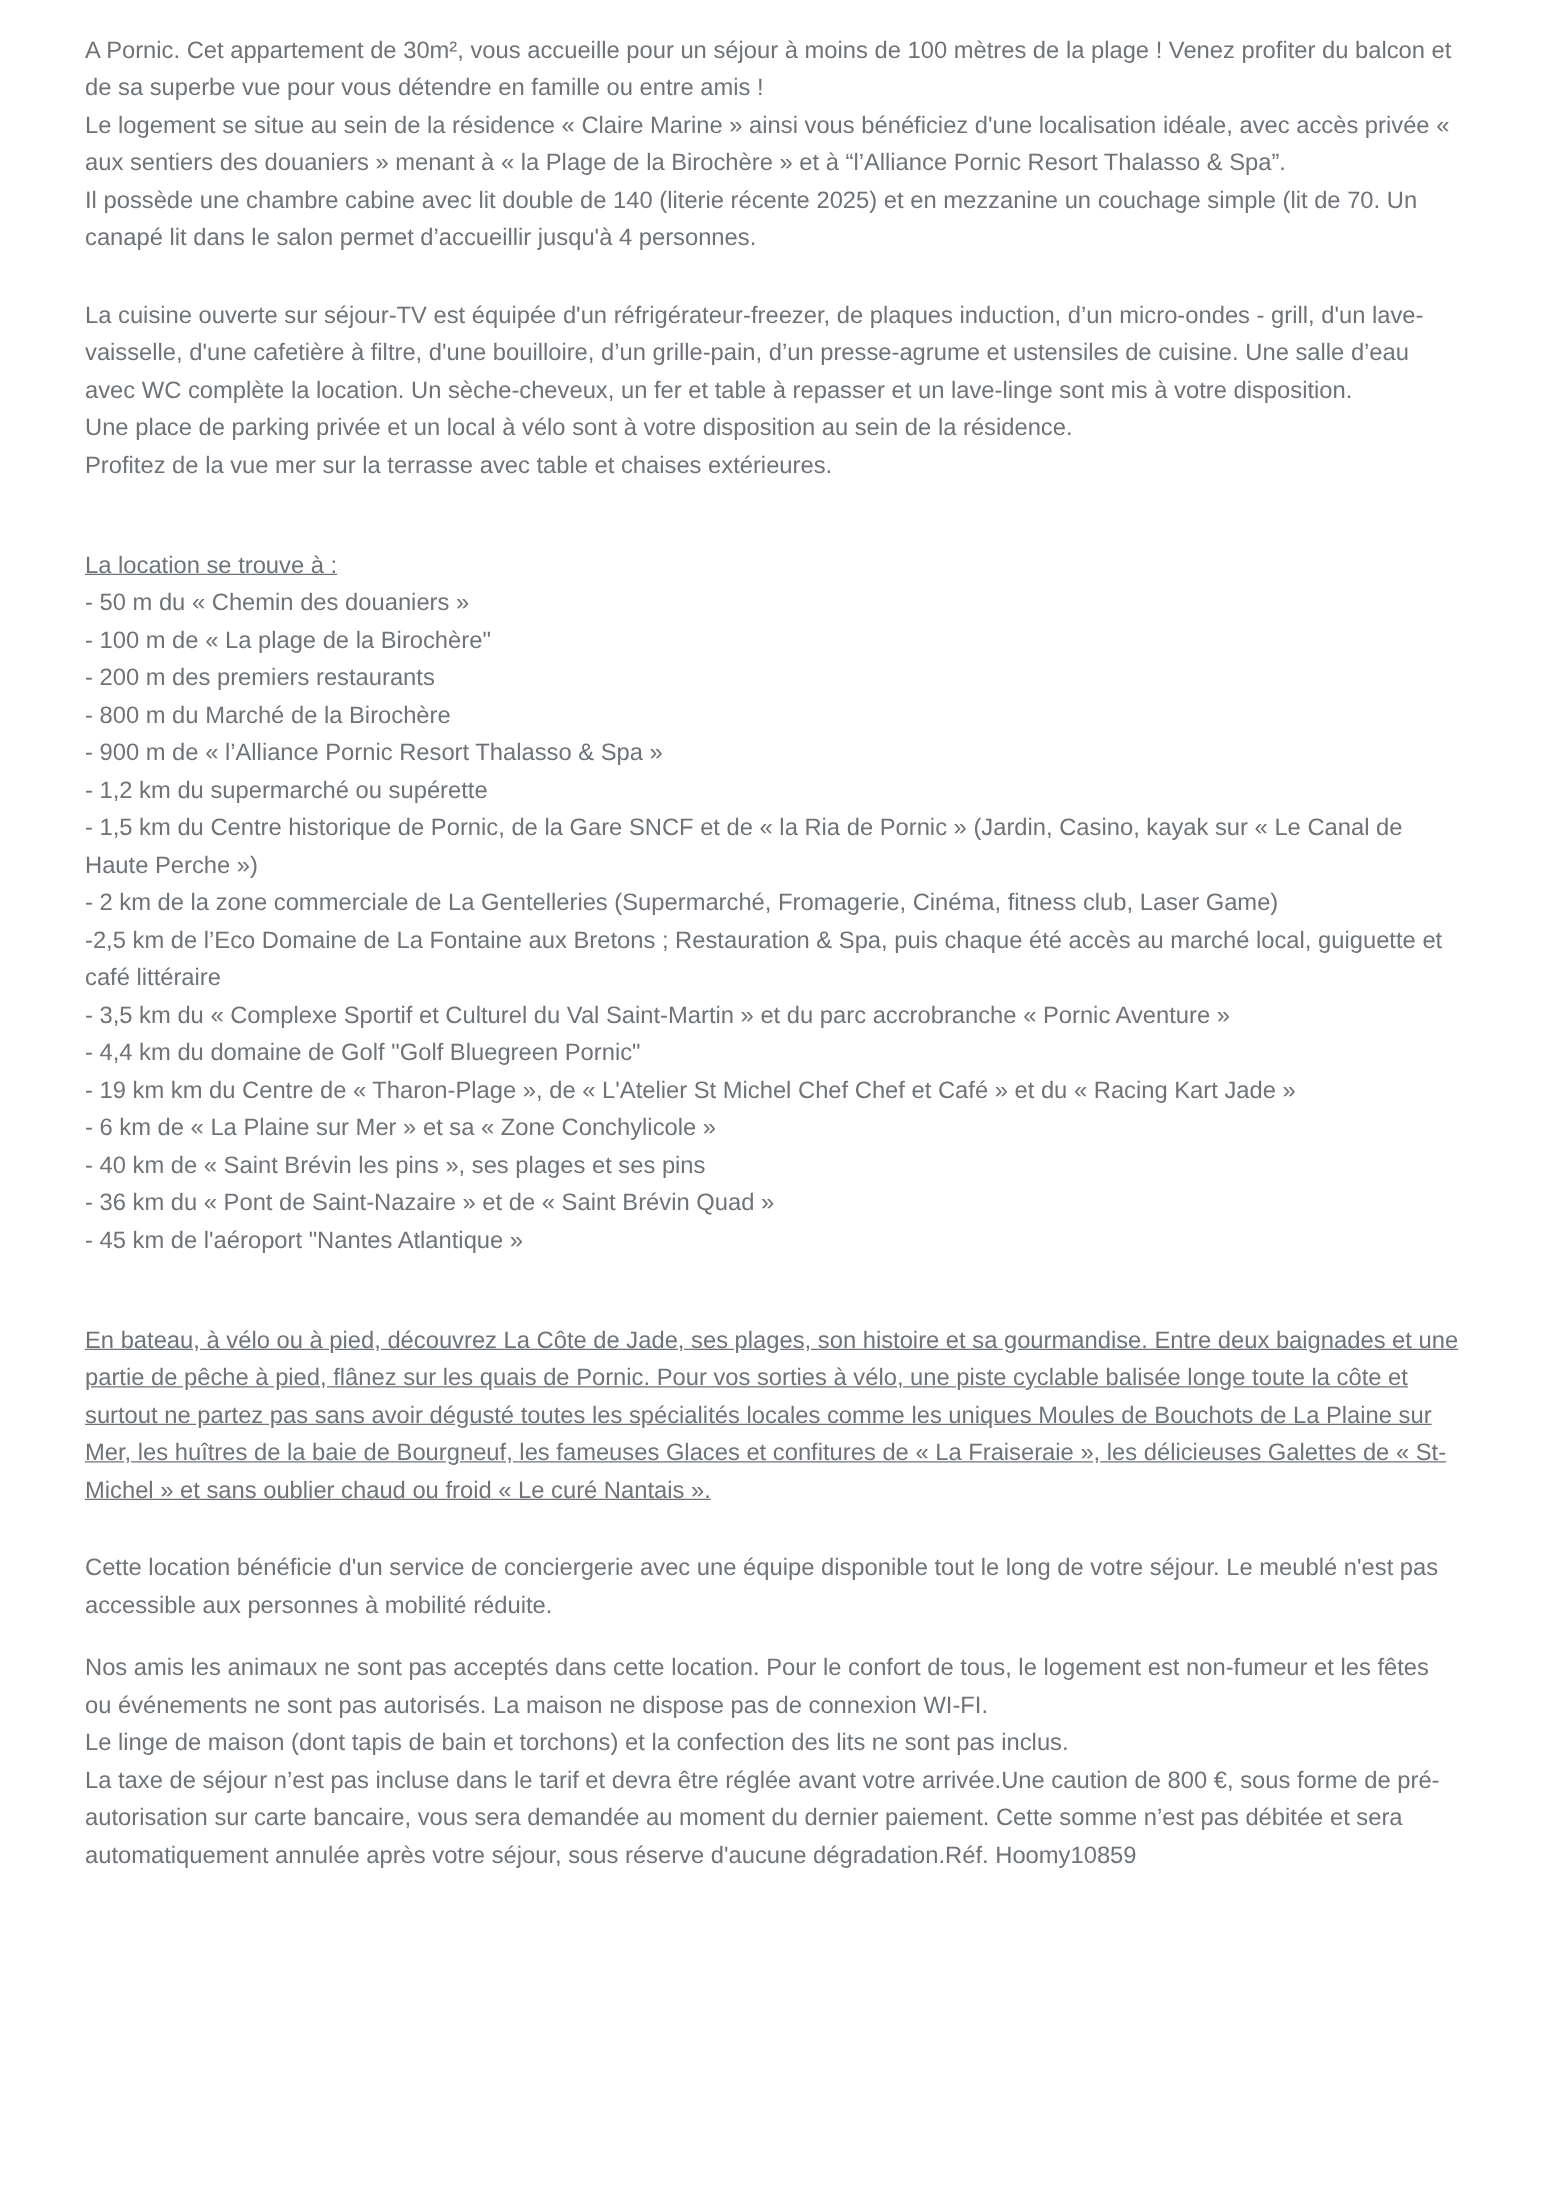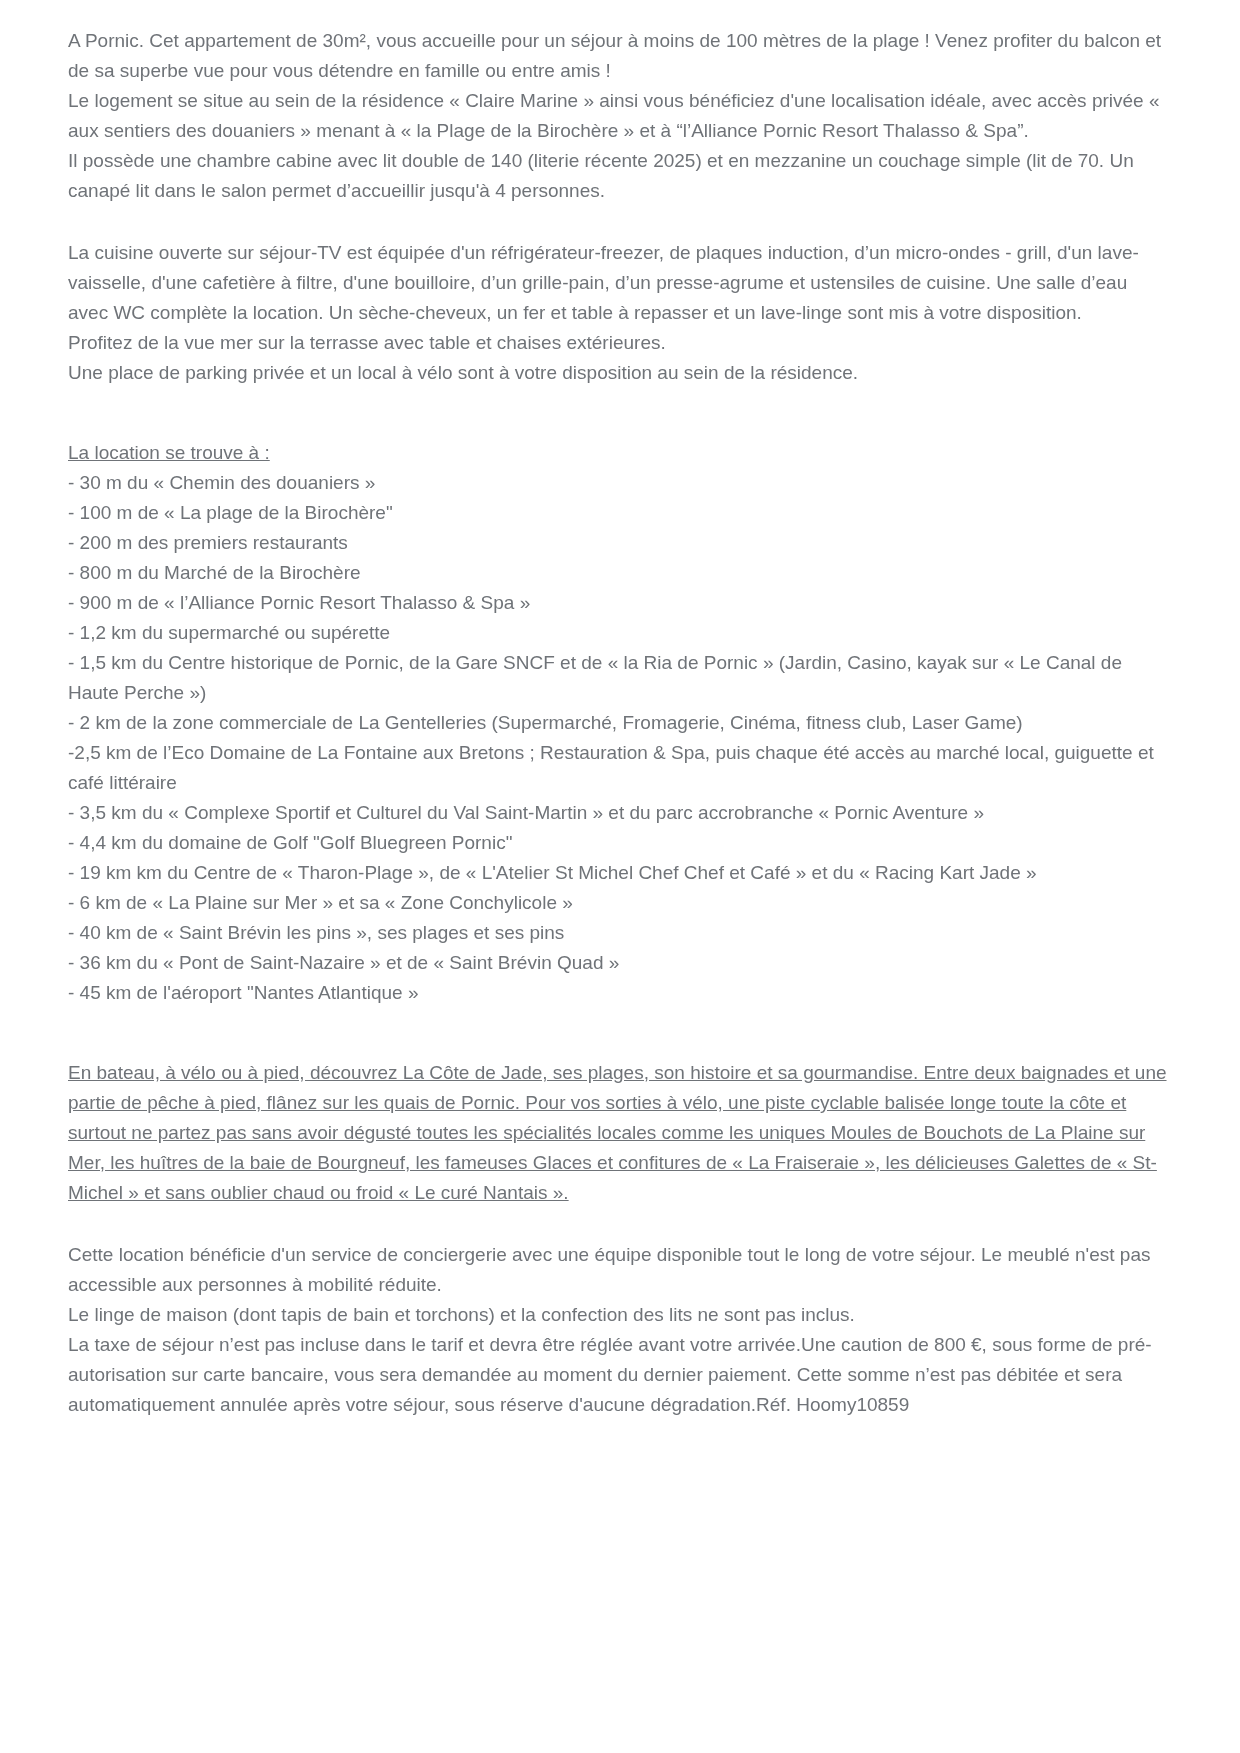--- a/index.html
+++ b/index.html
@@ -35,26 +35,26 @@
 </head>
 <body>
 
 <div class="doc">
 
   <p>A Pornic. Cet appartement de 30m², vous accueille pour un séjour à moins de 100 mètres de la plage ! Venez profiter du balcon et de sa superbe vue pour vous détendre en famille ou entre amis !</p>
   <p>Le logement se situe au sein de la résidence « Claire Marine » ainsi vous bénéficiez d'une localisation idéale, avec accès privée « aux sentiers des douaniers » menant à « la Plage de la Birochère » et à “l’Alliance Pornic Resort Thalasso &amp; Spa”.</p>
   <p>Il possède une chambre cabine avec lit double de 140 (literie récente 2025) et en mezzanine un couchage simple (lit de 70. Un canapé lit dans le salon permet d’accueillir jusqu'à 4 personnes.</p>
 
   <p class="gap-1">La cuisine ouverte sur séjour-TV est équipée d'un réfrigérateur-freezer, de plaques induction, d’un micro-ondes - grill, d'un lave-vaisselle, d'une cafetière à filtre, d'une bouilloire, d’un grille-pain, d’un presse-agrume et ustensiles de cuisine. Une salle d’eau avec WC complète la location. Un sèche-cheveux, un fer et table à repasser et un lave-linge sont mis à votre disposition.</p>
+  <p>Une place de parking privée et un local à vélo sont à votre disposition au sein de la résidence.</p>
   <p>Profitez de la vue mer sur la terrasse avec table et chaises extérieures.</p>
-  <p>Une place de parking privée et un local à vélo sont à votre disposition au sein de la résidence.</p>
 
   <p class="gap-2">La location se trouve à :</p>
   <div>
-    <p>- 30 m du « Chemin des douaniers »</p>
+    <p>- 50 m du « Chemin des douaniers »</p>
     <p>- 100 m de « La plage de la Birochère"</p>
     <p>- 200 m des premiers restaurants</p>
     <p>- 800 m du Marché de la Birochère</p>
     <p>- 900 m de « l’Alliance Pornic Resort Thalasso &amp; Spa »</p>
     <p>- 1,2 km du supermarché ou supérette</p>
     <p>- 1,5 km du Centre historique de Pornic, de la Gare SNCF et de « la Ria de Pornic » (Jardin, Casino, kayak sur « Le Canal de Haute Perche »)</p>
     <p>- 2 km de la zone commerciale de La Gentelleries (Supermarché, Fromagerie, Cinéma, fitness club, Laser Game)</p>
     <p>-2,5 km de l’Eco Domaine de La Fontaine aux Bretons ; Restauration &amp; Spa, puis chaque été accès au marché local, guiguette et café littéraire</p>
     <p>- 3,5 km du « Complexe Sportif et Culturel du Val Saint-Martin » et du parc accrobranche « Pornic Aventure »</p>
     <p>- 4,4 km du domaine de Golf "Golf Bluegreen Pornic"</p>
@@ -62,16 +62,17 @@
     <p>- 6 km de « La Plaine sur Mer » et sa « Zone Conchylicole »</p>
     <p>- 40 km de « Saint Brévin les pins », ses plages et ses pins</p>
     <p>- 36 km du « Pont de Saint-Nazaire » et de « Saint Brévin Quad »</p>
     <p>- 45 km de l'aéroport "Nantes Atlantique »</p>
   </div>
 
   <p class="gap-2">En bateau, à vélo ou à pied, découvrez La Côte de Jade, ses plages, son histoire et sa gourmandise. Entre deux baignades et une partie de pêche à pied, flânez sur les quais de Pornic. Pour vos sorties à vélo, une piste cyclable balisée longe toute la côte et surtout ne partez pas sans avoir dégusté toutes les spécialités locales comme les uniques Moules de Bouchots de La Plaine sur Mer, les huîtres de la baie de Bourgneuf, les fameuses Glaces et confitures de « La Fraiseraie », les délicieuses Galettes de « St-Michel » et sans oublier chaud ou froid « Le curé Nantais ».</p>
 
   <p class="gap-1">Cette location bénéficie d'un service de conciergerie avec une équipe disponible tout le long de votre séjour. Le meublé n'est pas accessible aux personnes à mobilité réduite.</p>
 
+  <p class="gap-s">Nos amis les animaux ne sont pas acceptés dans cette location. Pour le confort de tous, le logement est non-fumeur et les fêtes ou événements ne sont pas autorisés. La maison ne dispose pas de connexion WI-FI.</p>
   <p>Le linge de maison (dont tapis de bain et torchons) et la confection des lits ne sont pas inclus.</p>
   <p>La taxe de séjour n’est pas incluse dans le tarif et devra être réglée avant votre arrivée.Une caution de 800 €, sous forme de pré-autorisation sur carte bancaire, vous sera demandée au moment du dernier paiement. Cette somme n’est pas débitée et sera automatiquement annulée après votre séjour, sous réserve d'aucune dégradation.Réf. Hoomy10859</p>
 
 </div>
 
 </body></html>

